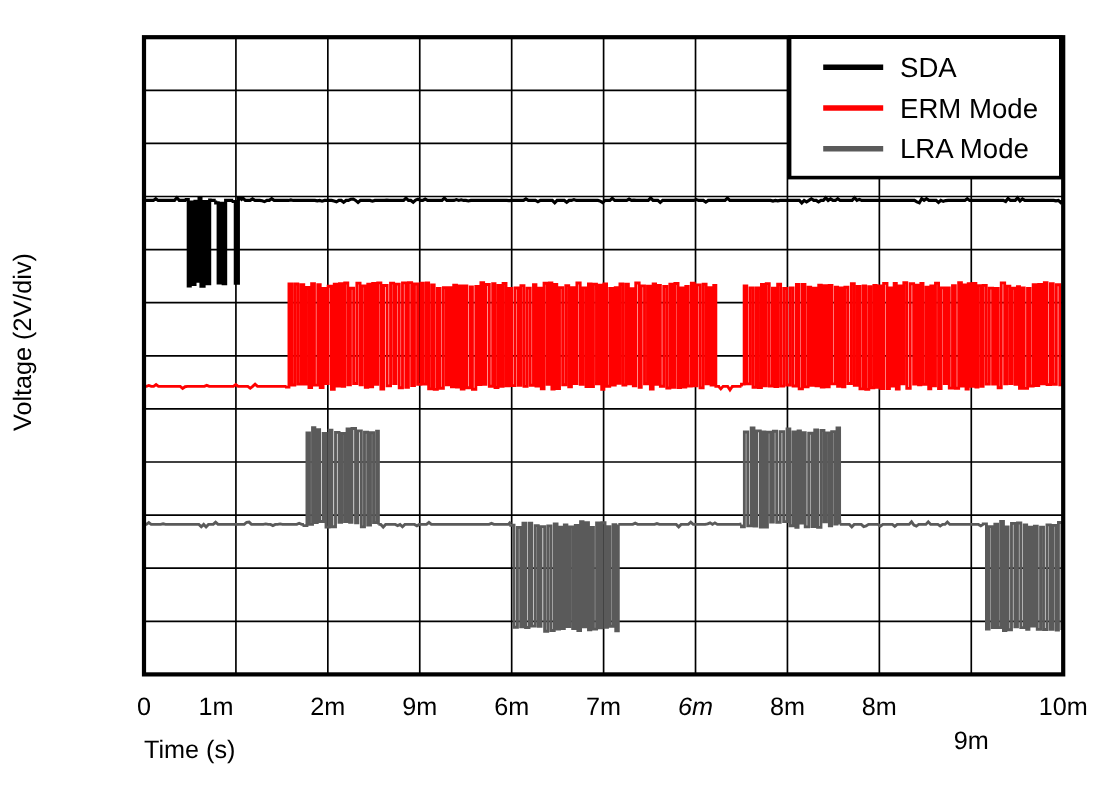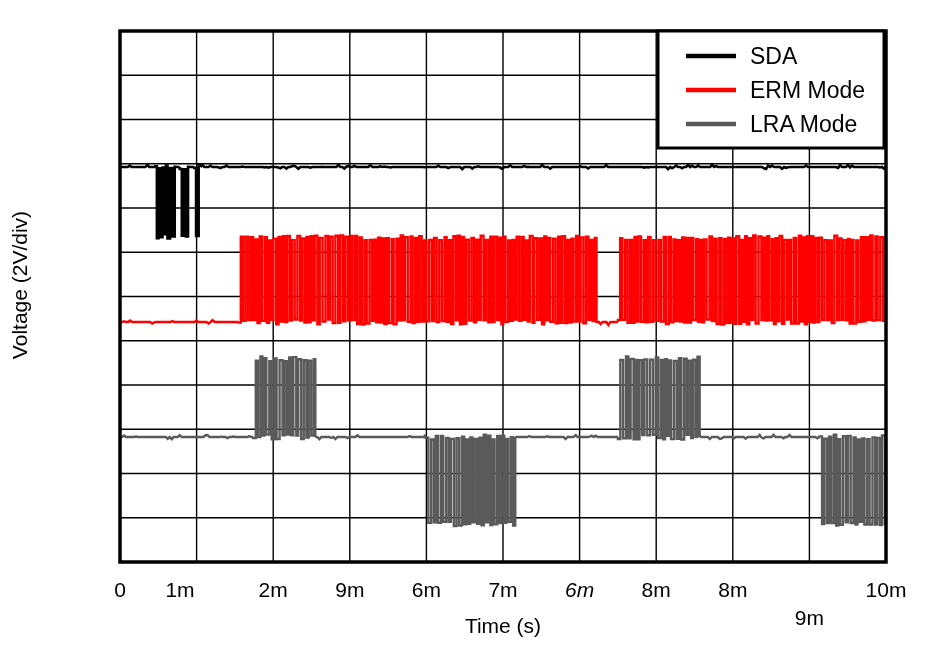--- a/index.html
+++ b/index.html
@@ -36,21 +36,21 @@
     transform: rotate(-90deg);
     white-space: nowrap;
     font-size: 21px;
     letter-spacing: 0px;
   }
   .xlabel {
     position: absolute;
     left: 120px;
     top: 614px;
     width: 766px;
-    text-align: center;
+    text-align: left;
     font-size: 21px;
   }
   .xtick {
     position: absolute;
     top: 578px;
     font-size: 21px;
     text-align: center;
     width: 60px;
     margin-left: -30px;
   }

